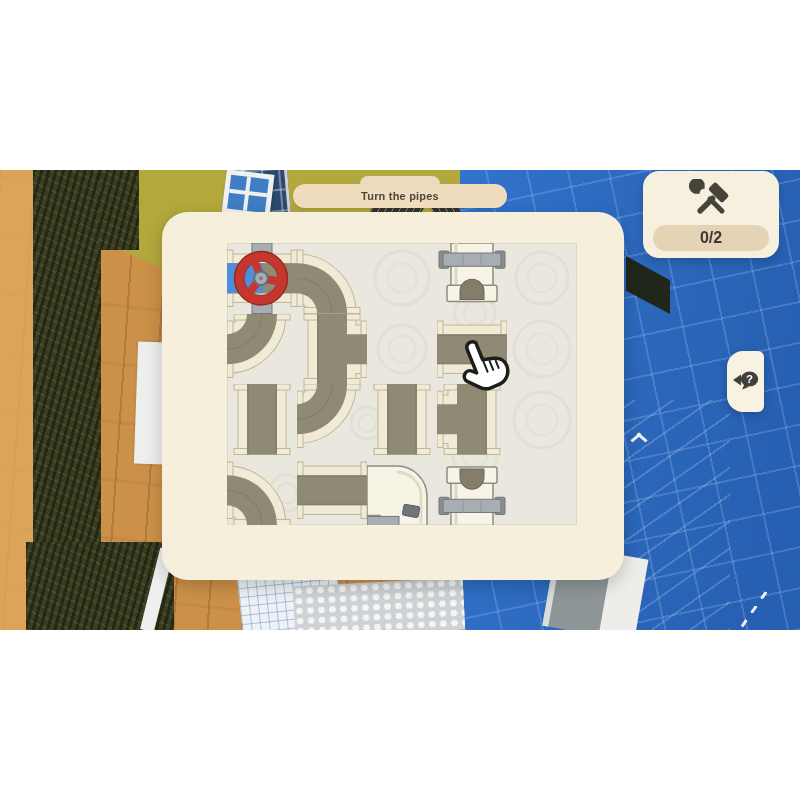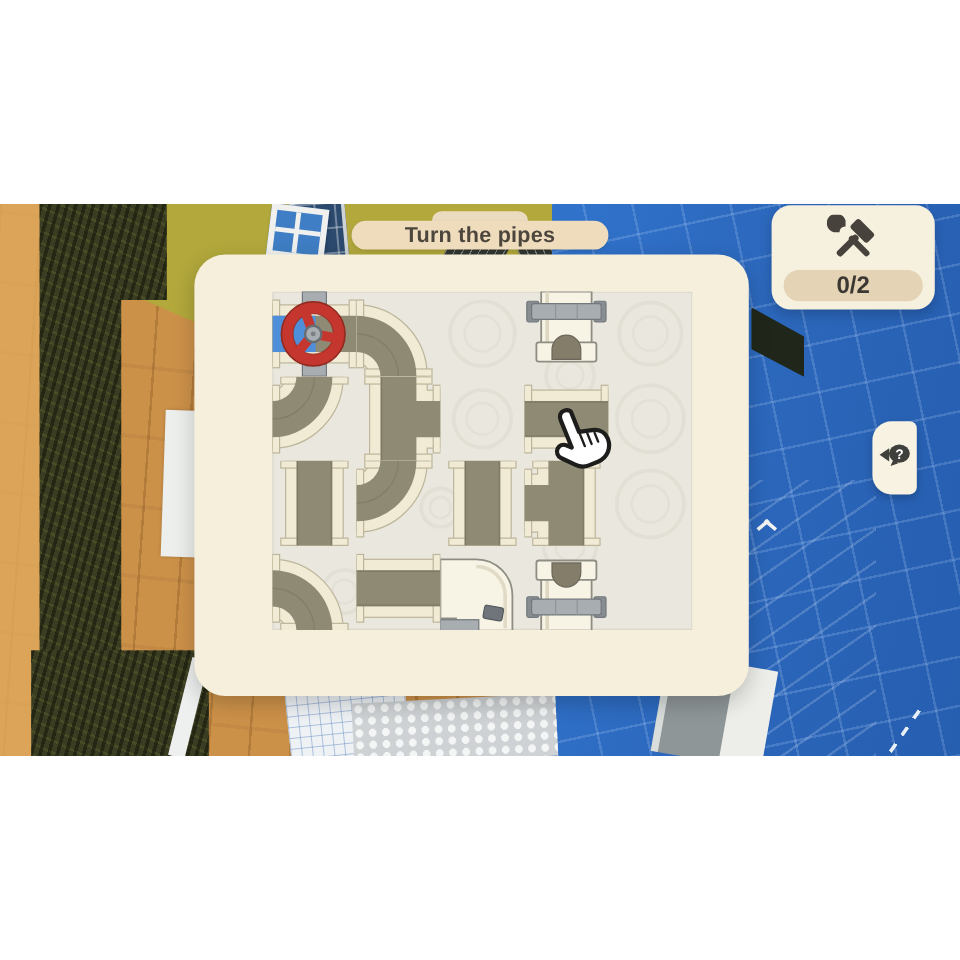--- a/index.html
+++ b/index.html
@@ -69,27 +69,27 @@
   .panel{position:absolute;left:162px;top:212px;width:462px;height:368px;background:#f5efdc;
         border-radius:26px;box-shadow:0 6px 18px rgba(0,0,0,.20);}
   .board{position:absolute;left:227px;top:243px;width:350px;height:282px;background:#e9e7de;
         box-shadow:inset 0 0 0 1px #dbd8cb;}
   .board svg.texture{position:absolute;left:0;top:0;}
   .tile{position:absolute;width:70px;height:70.5px;}
   .tile svg{display:block;}
   .banner2{position:absolute;left:360px;top:176px;width:80px;height:16px;background:#ecdcbf;border-radius:8px;
         color:#5a5448;font-size:9px;text-align:center;overflow:hidden;}
   .banner{position:absolute;left:293px;top:184px;width:214px;height:24px;background:#eedcbd;border-radius:12px;
-        display:flex;align-items:center;justify-content:center;font-weight:bold;font-size:18px;color:#4c463c;
+        display:flex;align-items:center;justify-content:center;font-weight:bold;font-size:11px;color:#4c463c;
         letter-spacing:.2px;box-shadow:0 1px 3px rgba(0,0,0,.12);}
   .counter-panel{position:absolute;left:643px;top:171px;width:136px;height:87px;background:#f6f0df;border-radius:16px;
         box-shadow:0 4px 10px rgba(0,0,0,.18);}
   .counter-icon{position:absolute;left:46px;top:8px;}
   .counter-pill{position:absolute;left:10px;top:54px;width:116px;height:26px;background:#e4d3b4;border-radius:13px;
-        display:flex;align-items:center;justify-content:center;font-weight:bold;font-size:20px;color:#3b3833;}
+        display:flex;align-items:center;justify-content:center;font-weight:bold;font-size:16px;color:#3b3833;}
   .hint-btn{position:absolute;left:727px;top:351px;width:37px;height:61px;background:#f7f2e1;
         border-radius:16px 6px 6px 16px;display:flex;align-items:center;justify-content:center;
         box-shadow:0 3px 8px rgba(0,0,0,.22);cursor:pointer;}
   .cursor-hand{position:absolute;left:460px;top:336px;transform:rotate(-22deg);pointer-events:none;}
 </style>
 </head>
 <body>
 
 <div id="stage">
 

